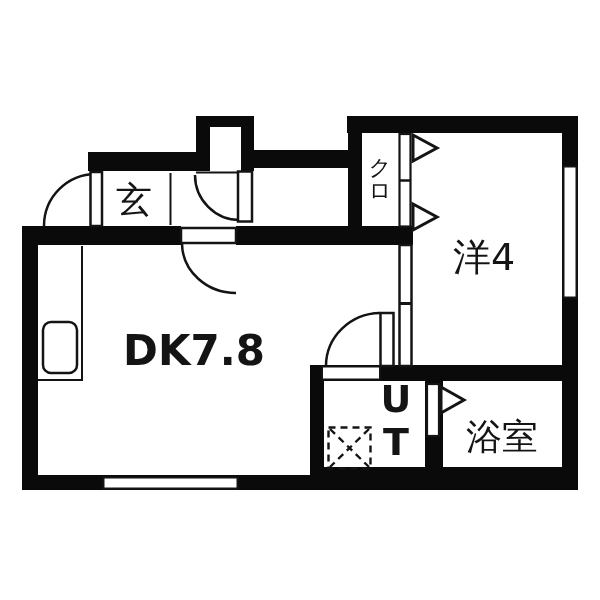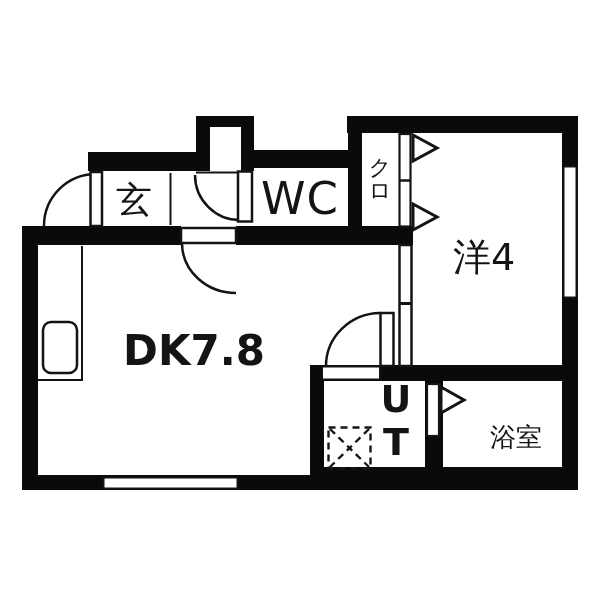--- a/index.html
+++ b/index.html
@@ -75,24 +75,23 @@
 
     <path class="thin" d="M 82 246 L 82 380 L 38 380"></path>
     <rect class="open" stroke-width="2.5" x="43" y="322" width="34" height="51" rx="8"></rect>
 
     <rect class="dash" x="328.5" y="427.5" width="42" height="41"></rect>
     <path class="dash" stroke-width="2" d="M 330 429 L 369 467 M 369 429 L 330 467"></path>
   </svg>
 
   <div class="label" style="left:134px;top:200px;font-size:36px">玄</div>
 
-  <div class="label" style="left:300px;top:198px;font-size:45px;letter-spacing:1px;font-weight:400">WC</div>
 
   <div class="label stack" style="left:380px;top:179px;font-size:22px;line-height:1.05">クロ</div>
 
   <div class="label" style="left:484px;top:257px;font-size:38px">洋4</div>
 
   <div class="label" style="left:194px;top:351px;font-size:42px;font-weight:700">DK7.8</div>
 
   <div class="label stack" style="left:396px;top:421px;font-size:38px;line-height:1.13;font-weight:700">UT</div>
 
-  <div class="label" style="left:516px;top:437px;font-size:26px">浴室</div>
+  <div class="label" style="left:502px;top:437px;font-size:36px">浴室</div>
 </div>
 
 </body></html>

